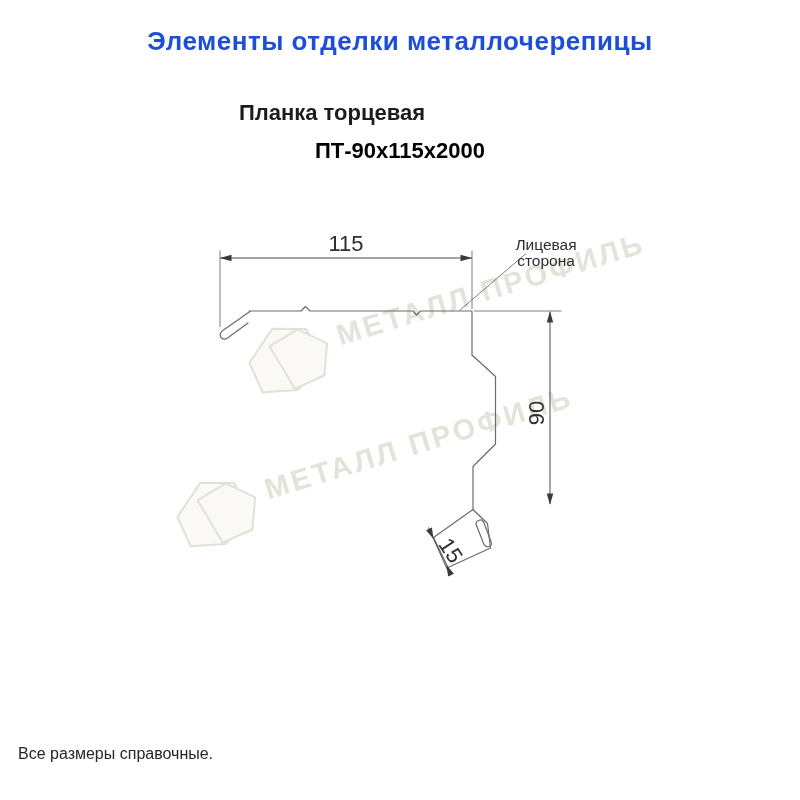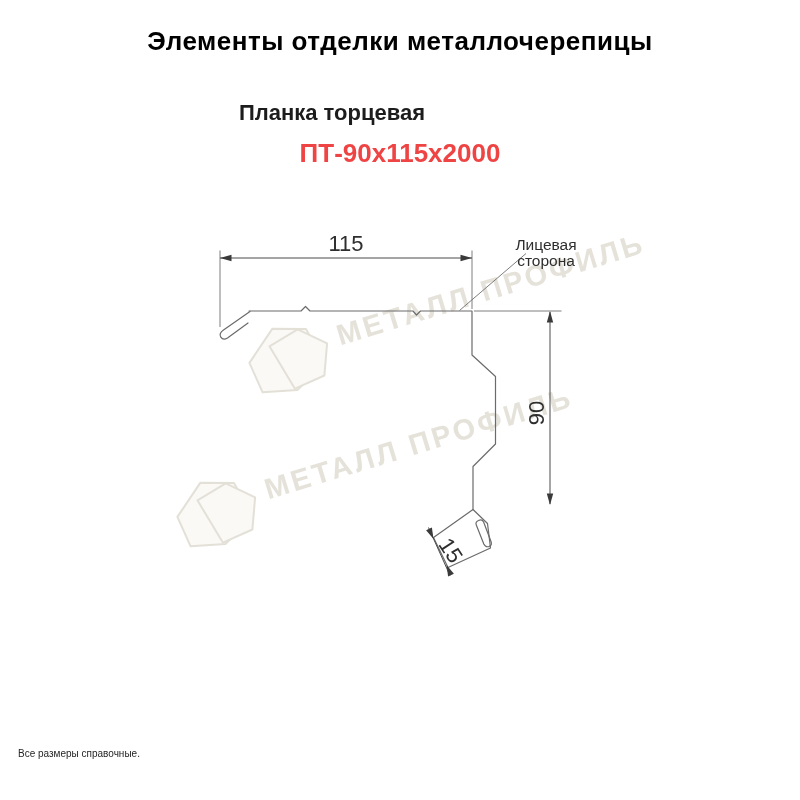--- a/index.html
+++ b/index.html
@@ -1,25 +1,25 @@
 <!DOCTYPE html>
 <html><head>
 <meta charset="utf-8">
 <style>
   html,body{margin:0;padding:0;background:#ffffff;}
   .canvas{position:relative;width:800px;height:800px;background:#ffffff;overflow:hidden;
           font-family:"Liberation Sans", sans-serif;}
   .page-title{position:absolute;top:26px;left:0;width:800px;text-align:center;
-              font-size:26px;font-weight:bold;color:#000000;letter-spacing:0.5px;}
+              font-size:26px;font-weight:bold;color:#1d4ed8;letter-spacing:0.5px;}
   .product-name{position:absolute;top:100px;left:0;width:664px;text-align:center;
               font-size:22px;font-weight:bold;color:#1c1c1c;}
   .product-code{position:absolute;top:138px;left:0;width:800px;text-align:center;
-              font-size:26px;font-weight:bold;color:#ef4444;}
+              font-size:22px;font-weight:bold;color:#000000;}
   .drawing{position:absolute;top:0;left:0;}
-  .footer{position:absolute;left:18px;top:744px;font-size:10px;line-height:19px;color:#262626;}
+  .footer{position:absolute;left:18px;top:744px;font-size:16px;line-height:19px;color:#262626;}
   
   .profile{fill:none;stroke:#6b6b6b;stroke-width:1.2;stroke-linejoin:round;stroke-linecap:round;}
   .dimline{stroke:#4a4a4a;stroke-width:1;fill:none;}
   .extline{stroke:#6f6f6f;stroke-width:0.9;fill:none;}
   .arrow{fill:#3a3a3a;stroke:none;}
   .dimtext{font-family:"Liberation Sans", sans-serif;font-size:22px;fill:#2e2e2e;}
   .callouttext{font-family:"Liberation Sans", sans-serif;font-size:15.5px;fill:#2e2e2e;}
   .wm-text{font-family:"Liberation Sans", sans-serif;font-size:29px;font-weight:bold;
            fill:#e5e2da;letter-spacing:3px;}
   .wm-shape{fill:#faf9f6;stroke:#e3e0d7;stroke-width:2;stroke-linejoin:round;}

